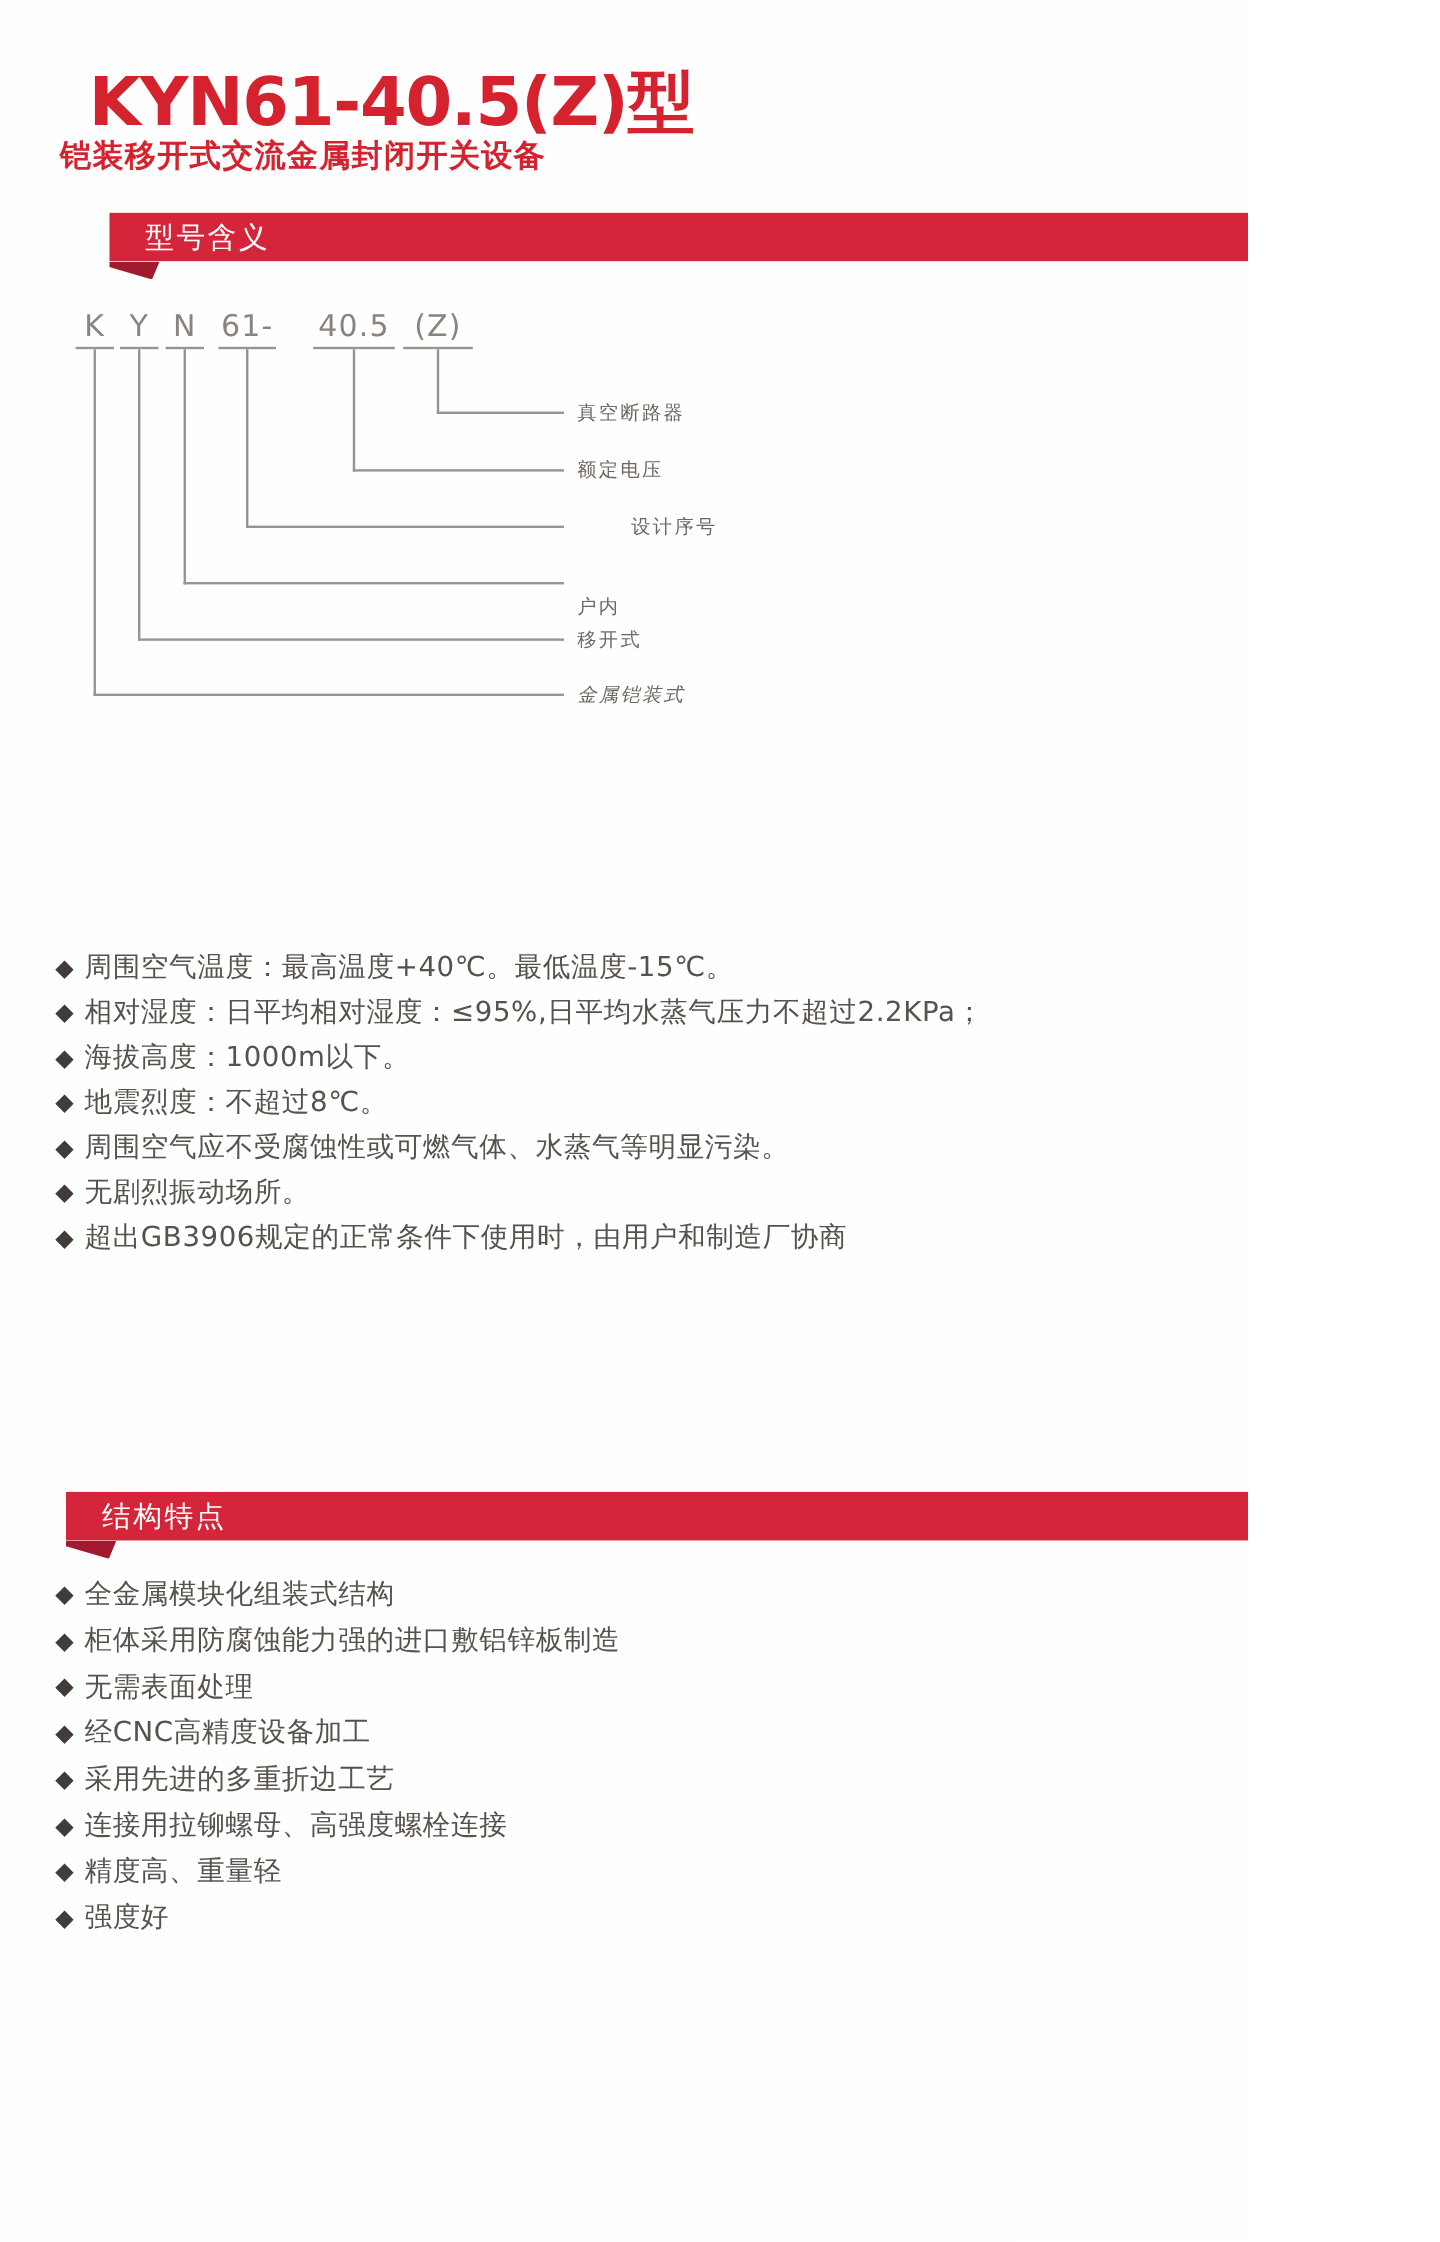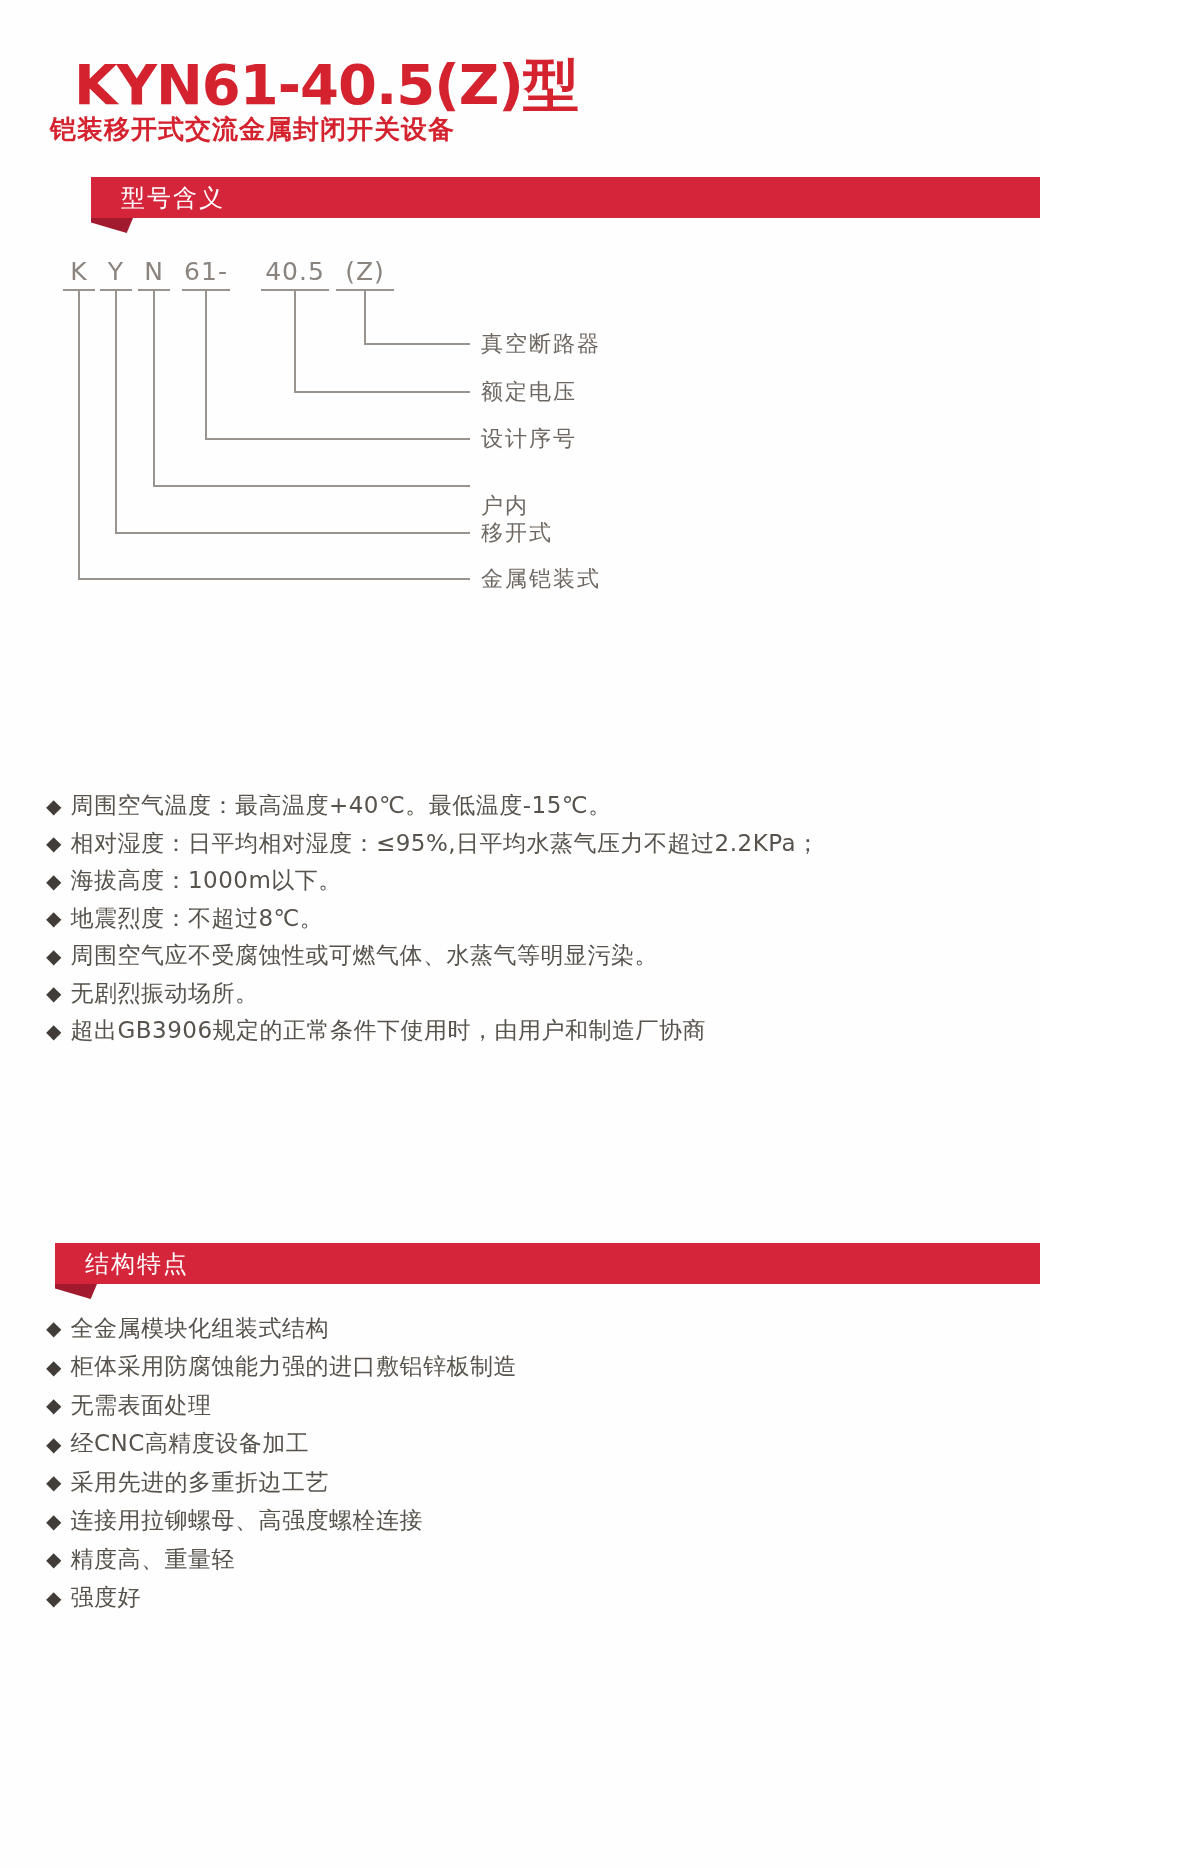--- a/index.html
+++ b/index.html
@@ -42,21 +42,21 @@
   
   .code-unit {
     position:absolute; top:258px; text-align:center;
     font-size:25px; color:#8b847e; letter-spacing:1px;
     border-bottom:2px solid #9b948e; padding-bottom:3px; height:28px; line-height:28px;
   }
   .vline { position:absolute; width:2px; background:#9b948e; }
   .hline { position:absolute; height:2px; background:#9b948e; }
   .diagram-label {
     position:absolute; left:481px; height:28px; line-height:28px;
-    font-size:22px; color:#6e6761; letter-spacing:2px; white-space:nowrap;
+    font-size:16px; color:#6e6761; letter-spacing:2px; white-space:nowrap;
   }
 
   
   .list { position:absolute; left:46px; width:1110px; }
   .li { display:flex; align-items:center; white-space:nowrap; }
   .env-list .li { height:37.5px; }
   .feat-list .li { height:38.5px; }
   .bullet { font-size:20px; color:#413c38; margin-right:9px; line-height:1; }
   .li-text { font-size:23px; color:#57524c; letter-spacing:0.5px; }
   .li.cont { padding-left:104px; }
@@ -93,24 +93,24 @@
 
     <div class="hline" style="left:364px; top:343px; width:106px;"></div>
     <div class="hline" style="left:294px; top:391px; width:176px;"></div>
     <div class="hline" style="left:205px; top:438px; width:265px;"></div>
     <div class="hline" style="left:153px; top:485px; width:317px;"></div>
     <div class="hline" style="left:115px; top:532px; width:355px;"></div>
     <div class="hline" style="left:78px;  top:578px; width:392px;"></div>
 
     <div class="diagram-label" style="top:330px;">真空断路器</div>
     <div class="diagram-label" style="top:378px;">额定电压</div>
-    <div class="diagram-label" style="top:425px;">设计序号</div>
+    <div class="diagram-label" style="top:425px;margin-left:45px;">设计序号</div>
     <div class="diagram-label" style="top:492px;">户内</div>
     <div class="diagram-label" style="top:519px;">移开式</div>
-    <div class="diagram-label" style="top:565px;">金属铠装式</div>
+    <div class="diagram-label" style="top:565px;font-style:italic;">金属铠装式</div>
   </div>
 
 
   <div class="list env-list" style="top:787px;">
     <div class="li">
       <span class="bullet">◆</span>
       <span class="li-text">周围空气温度：最高温度+40℃。最低温度-15℃。</span>
     </div>
     <div class="li">
       <span class="bullet">◆</span>

